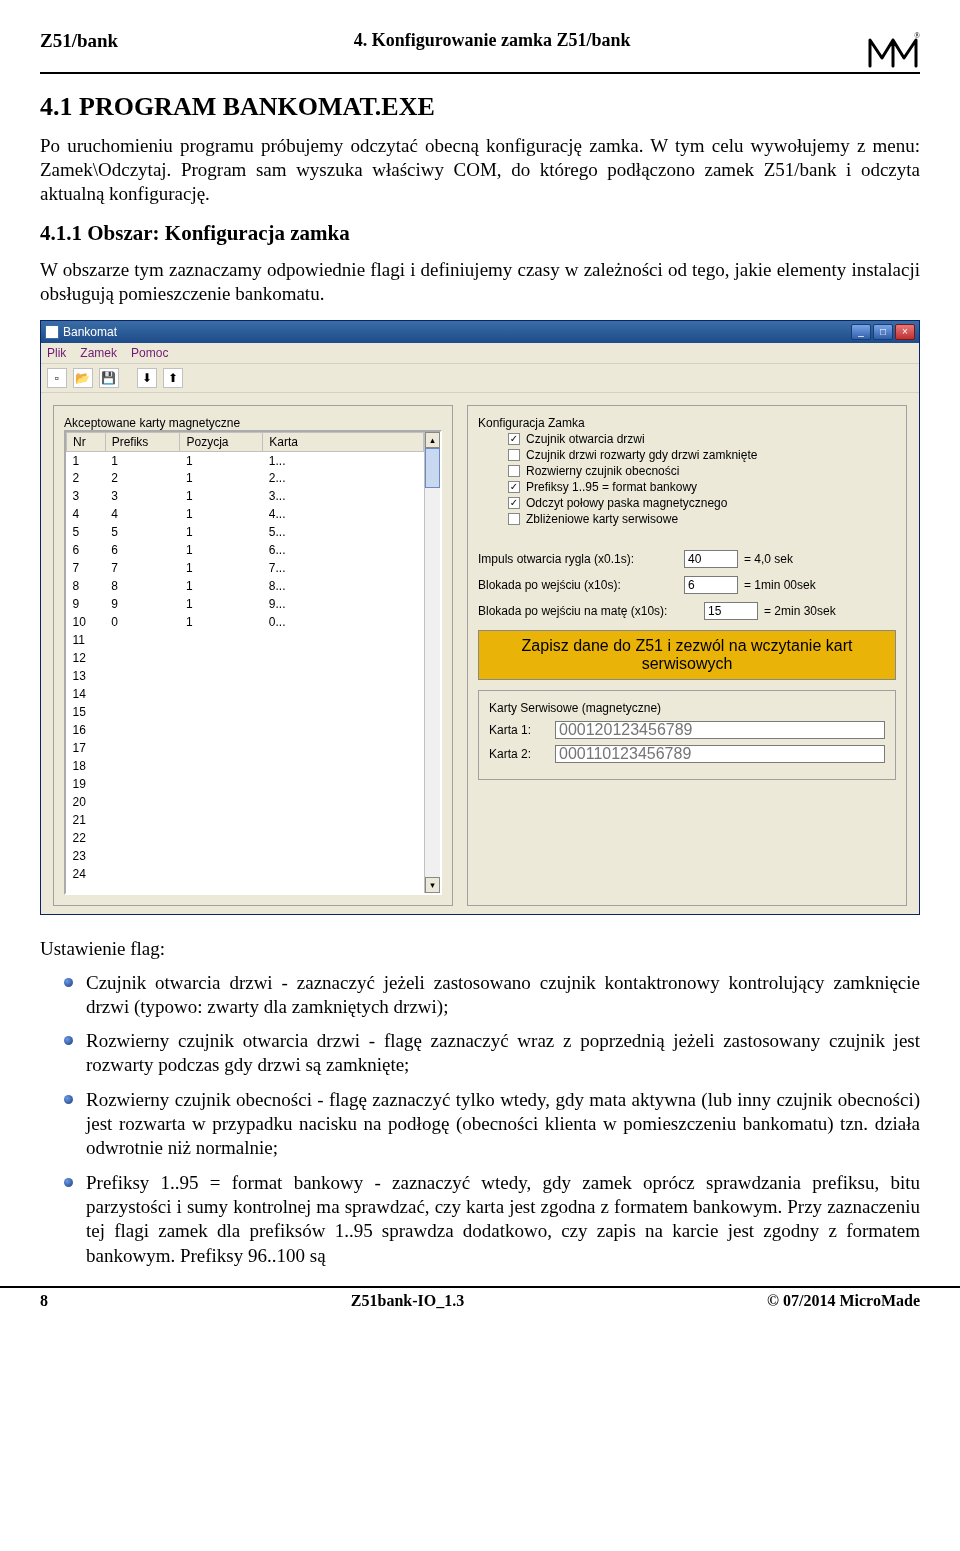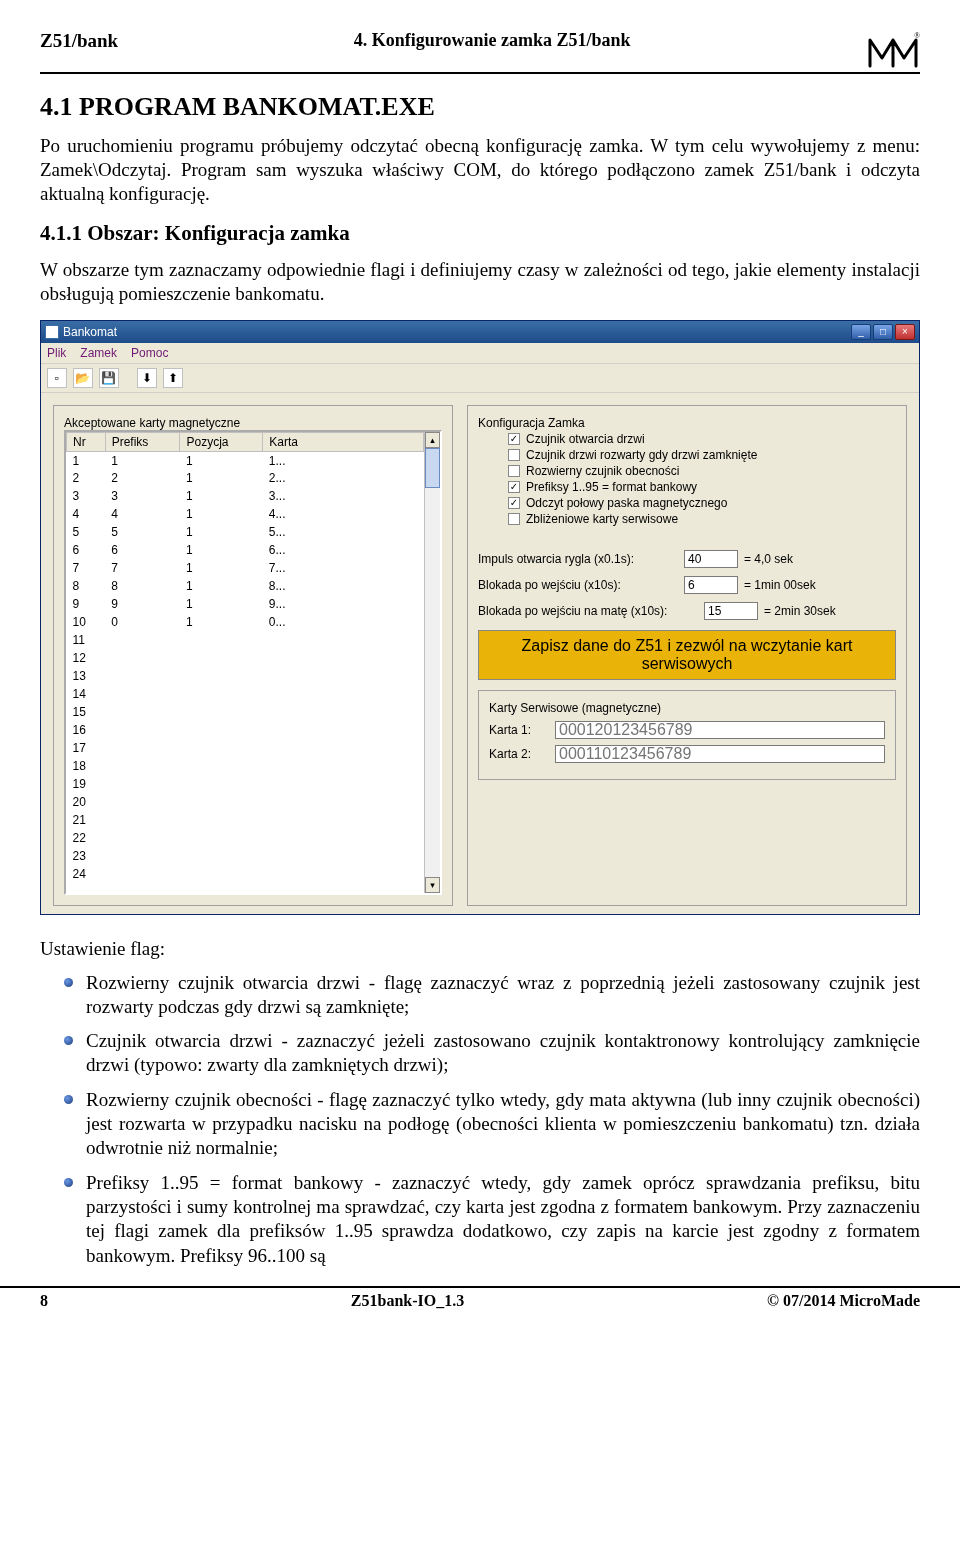--- a/index.html
+++ b/index.html
@@ -389,22 +389,22 @@
             <label>Karta 2:</label>
             <input placeholder="000110123456789" style="">
           </div>
         </div>
       </div>
     </div>
   </div>
 
   <p style="margin-bottom:2px;">Ustawienie flag:</p>
   <ul class="bullets" id="flag-list">
+      <li>Czujnik otwarcia drzwi - zaznaczyć jeżeli zastosowano czujnik kontaktronowy kontrolujący zamknięcie drzwi (typowo:  zwarty dla zamkniętych drzwi);</li>
       <li>Rozwierny czujnik otwarcia drzwi - flagę zaznaczyć wraz z poprzednią jeżeli zastosowany czujnik jest rozwarty podczas gdy drzwi są zamknięte;</li>
-      <li>Czujnik otwarcia drzwi - zaznaczyć jeżeli zastosowano czujnik kontaktronowy kontrolujący zamknięcie drzwi (typowo:  zwarty dla zamkniętych drzwi);</li>
       <li>Rozwierny czujnik obecności - flagę zaznaczyć tylko wtedy, gdy mata aktywna (lub inny czujnik obecności) jest rozwarta w przypadku nacisku na podłogę (obecności klienta w pomieszczeniu bankomatu) tzn. działa odwrotnie niż normalnie;</li>
       <li>Prefiksy 1..95 = format bankowy - zaznaczyć wtedy, gdy zamek oprócz sprawdzania prefiksu, bitu parzystości i sumy kontrolnej ma sprawdzać, czy karta jest zgodna z formatem bankowym. Przy zaznaczeniu tej flagi zamek dla prefiksów 1..95 sprawdza dodatkowo, czy zapis na karcie jest zgodny z formatem bankowym. Prefiksy 96..100 są</li>
     </ul>
 
 </div>
 
 <div class="ftr">
   <span>8</span>
   <span>Z51bank-IO_1.3</span>
   <span>© 07/2014 MicroMade</span>

